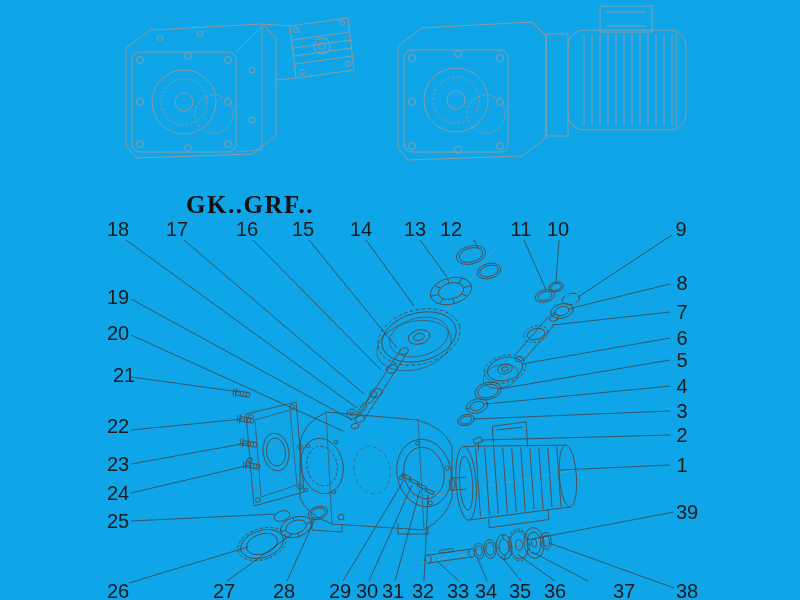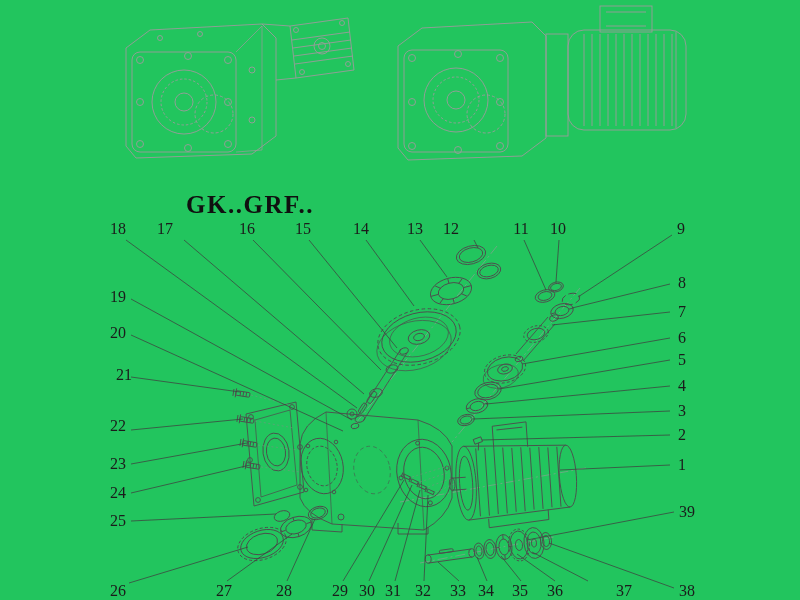--- a/index.html
+++ b/index.html
@@ -1,27 +1,27 @@
 <!DOCTYPE html>
 <html><head>
 <meta charset="utf-8">
 <style>
   * { margin:0; padding:0; box-sizing:border-box; }
   html,body { width:800px; height:600px; background:#ffffff; }
   body { font-family:"Liberation Serif", serif; }
-  .canvas { position:relative; width:800px; height:600px; background:#22c55e; overflow:hidden; }
+  .canvas { position:relative; width:800px; height:600px; background:#0ea5e9; overflow:hidden; }
   svg.art { position:absolute; left:0; top:0; }
   .model-label {
     position:absolute; transform:translate(-50%,-50%);
     font-family:"Liberation Serif", serif; font-weight:700;
     font-size:25px; letter-spacing:1.5px; color:#101010; white-space:nowrap;
   }
   .co {
     position:absolute; transform:translate(-50%,-50%);
-    font-family:Liberation Serif, serif; font-size:16px; font-weight:500;
+    font-family:Liberation Sans, sans-serif; font-size:20px; font-weight:500;
     color:#1b1b1b; line-height:1; white-space:nowrap;
   }
 </style>
 </head>
 <body>
 
 <div class="canvas">
 
   <svg class="art" width="800" height="600" viewBox="0 0 800 600">
 
@@ -385,21 +385,21 @@
       <line x1="487" y1="581" x2="477" y2="557"></line>
       <line x1="521" y1="581" x2="501" y2="556"></line>
       <line x1="555" y1="581" x2="517" y2="554"></line>
       <line x1="588" y1="581" x2="532" y2="552"></line>
     </g>
   </svg>
 
   <div class="model-label" style="left:250px; top:205px;">GK..GRF..</div>
 
   <div class="co" style="left:118px; top:229px;">18</div>
-  <div class="co" style="left:165px; top:229px;">17</div>
+  <div class="co" style="left:177px; top:229px;">17</div>
   <div class="co" style="left:247px; top:229px;">16</div>
   <div class="co" style="left:303px; top:229px;">15</div>
   <div class="co" style="left:361px; top:229px;">14</div>
   <div class="co" style="left:415px; top:229px;">13</div>
   <div class="co" style="left:451px; top:229px;">12</div>
   <div class="co" style="left:521px; top:229px;">11</div>
   <div class="co" style="left:558px; top:229px;">10</div>
   <div class="co" style="left:681px; top:229px;">9</div>
 
   <div class="co" style="left:682px; top:283px;">8</div>

